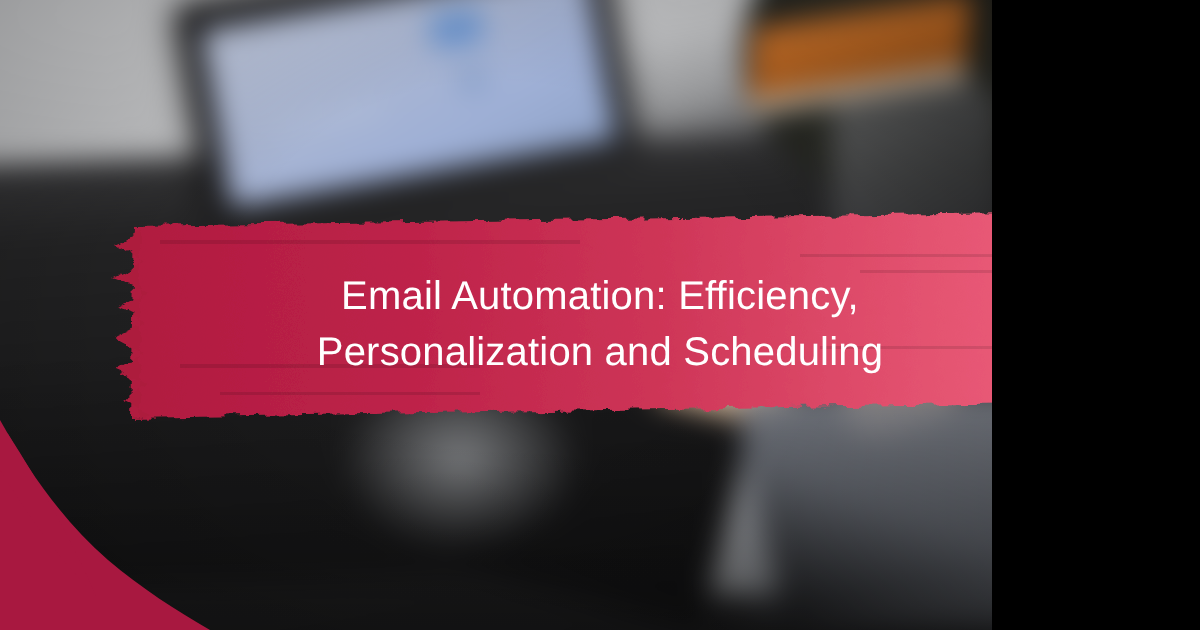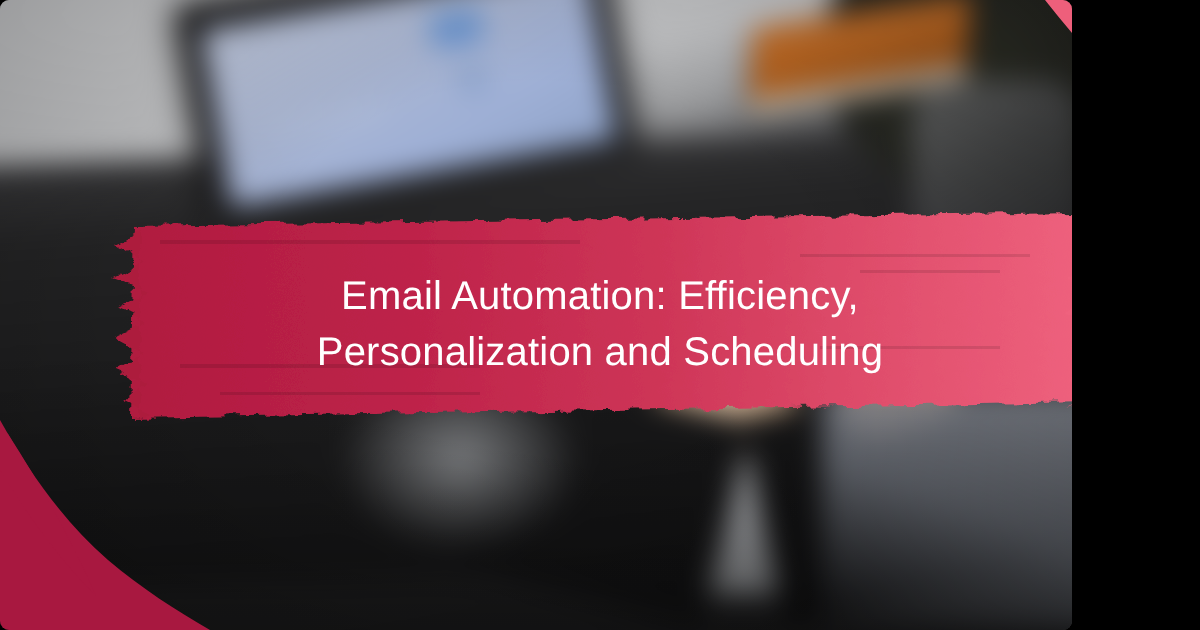--- a/index.html
+++ b/index.html
@@ -2,26 +2,25 @@
 <html><head>
 <meta charset="utf-8">
 <style>
   html, body {
     margin: 0;
     padding: 0;
     background: #000;
   }
   #banner {
     position: relative;
-    width: 1072px;
+    width: 992px;
     height: 630px;
     overflow: hidden;
     font-family: "Liberation Sans", sans-serif;
     background: #2b2b2b;
-    border-radius: 9px;
   }
 
   
   .photo {
     position: absolute;
     inset: 0;
     overflow: hidden;
   }
   .photo-layer {
     position: absolute;

